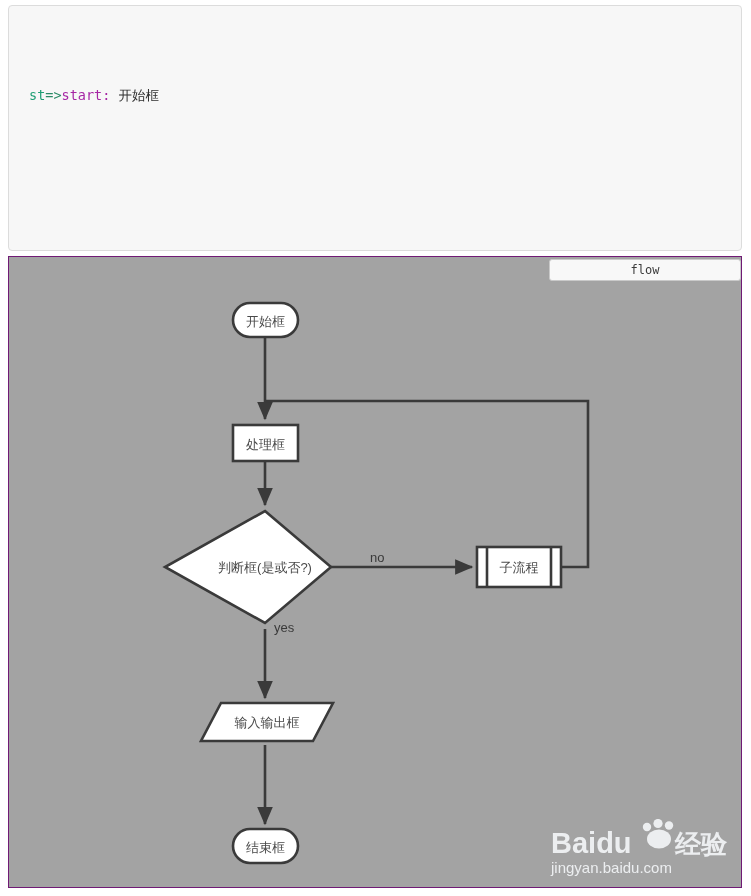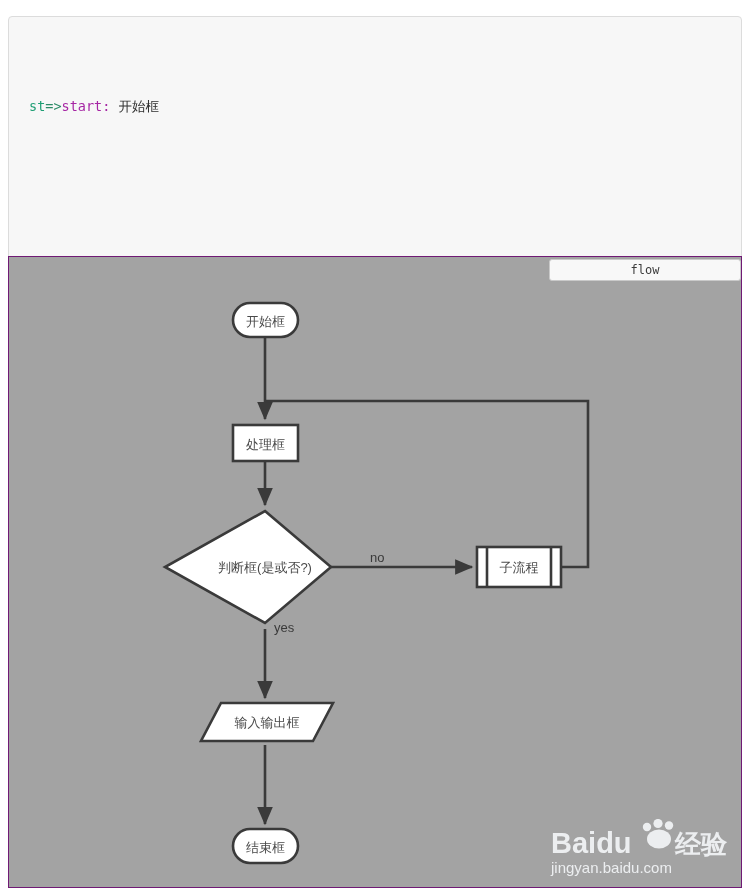--- a/index.html
+++ b/index.html
@@ -20,21 +20,20 @@
     position: absolute;
     left: 8px;
     top: 5px;
     width: 734px;
     height: 246px;
     background: #f7f7f7;
     border: 1px solid #dcdcdc;
     border-radius: 4px;
     box-sizing: border-box;
     overflow: hidden;
-    margin-top: 11px;
   }
   #code-area {
     position: absolute;
     left: 20px;
     top: 9px;
     font-family: "DejaVu Sans Mono", "Liberation Mono", monospace;
     font-size: 13.5px;
     line-height: 23px;
     white-space: pre;
     color: #333333;

